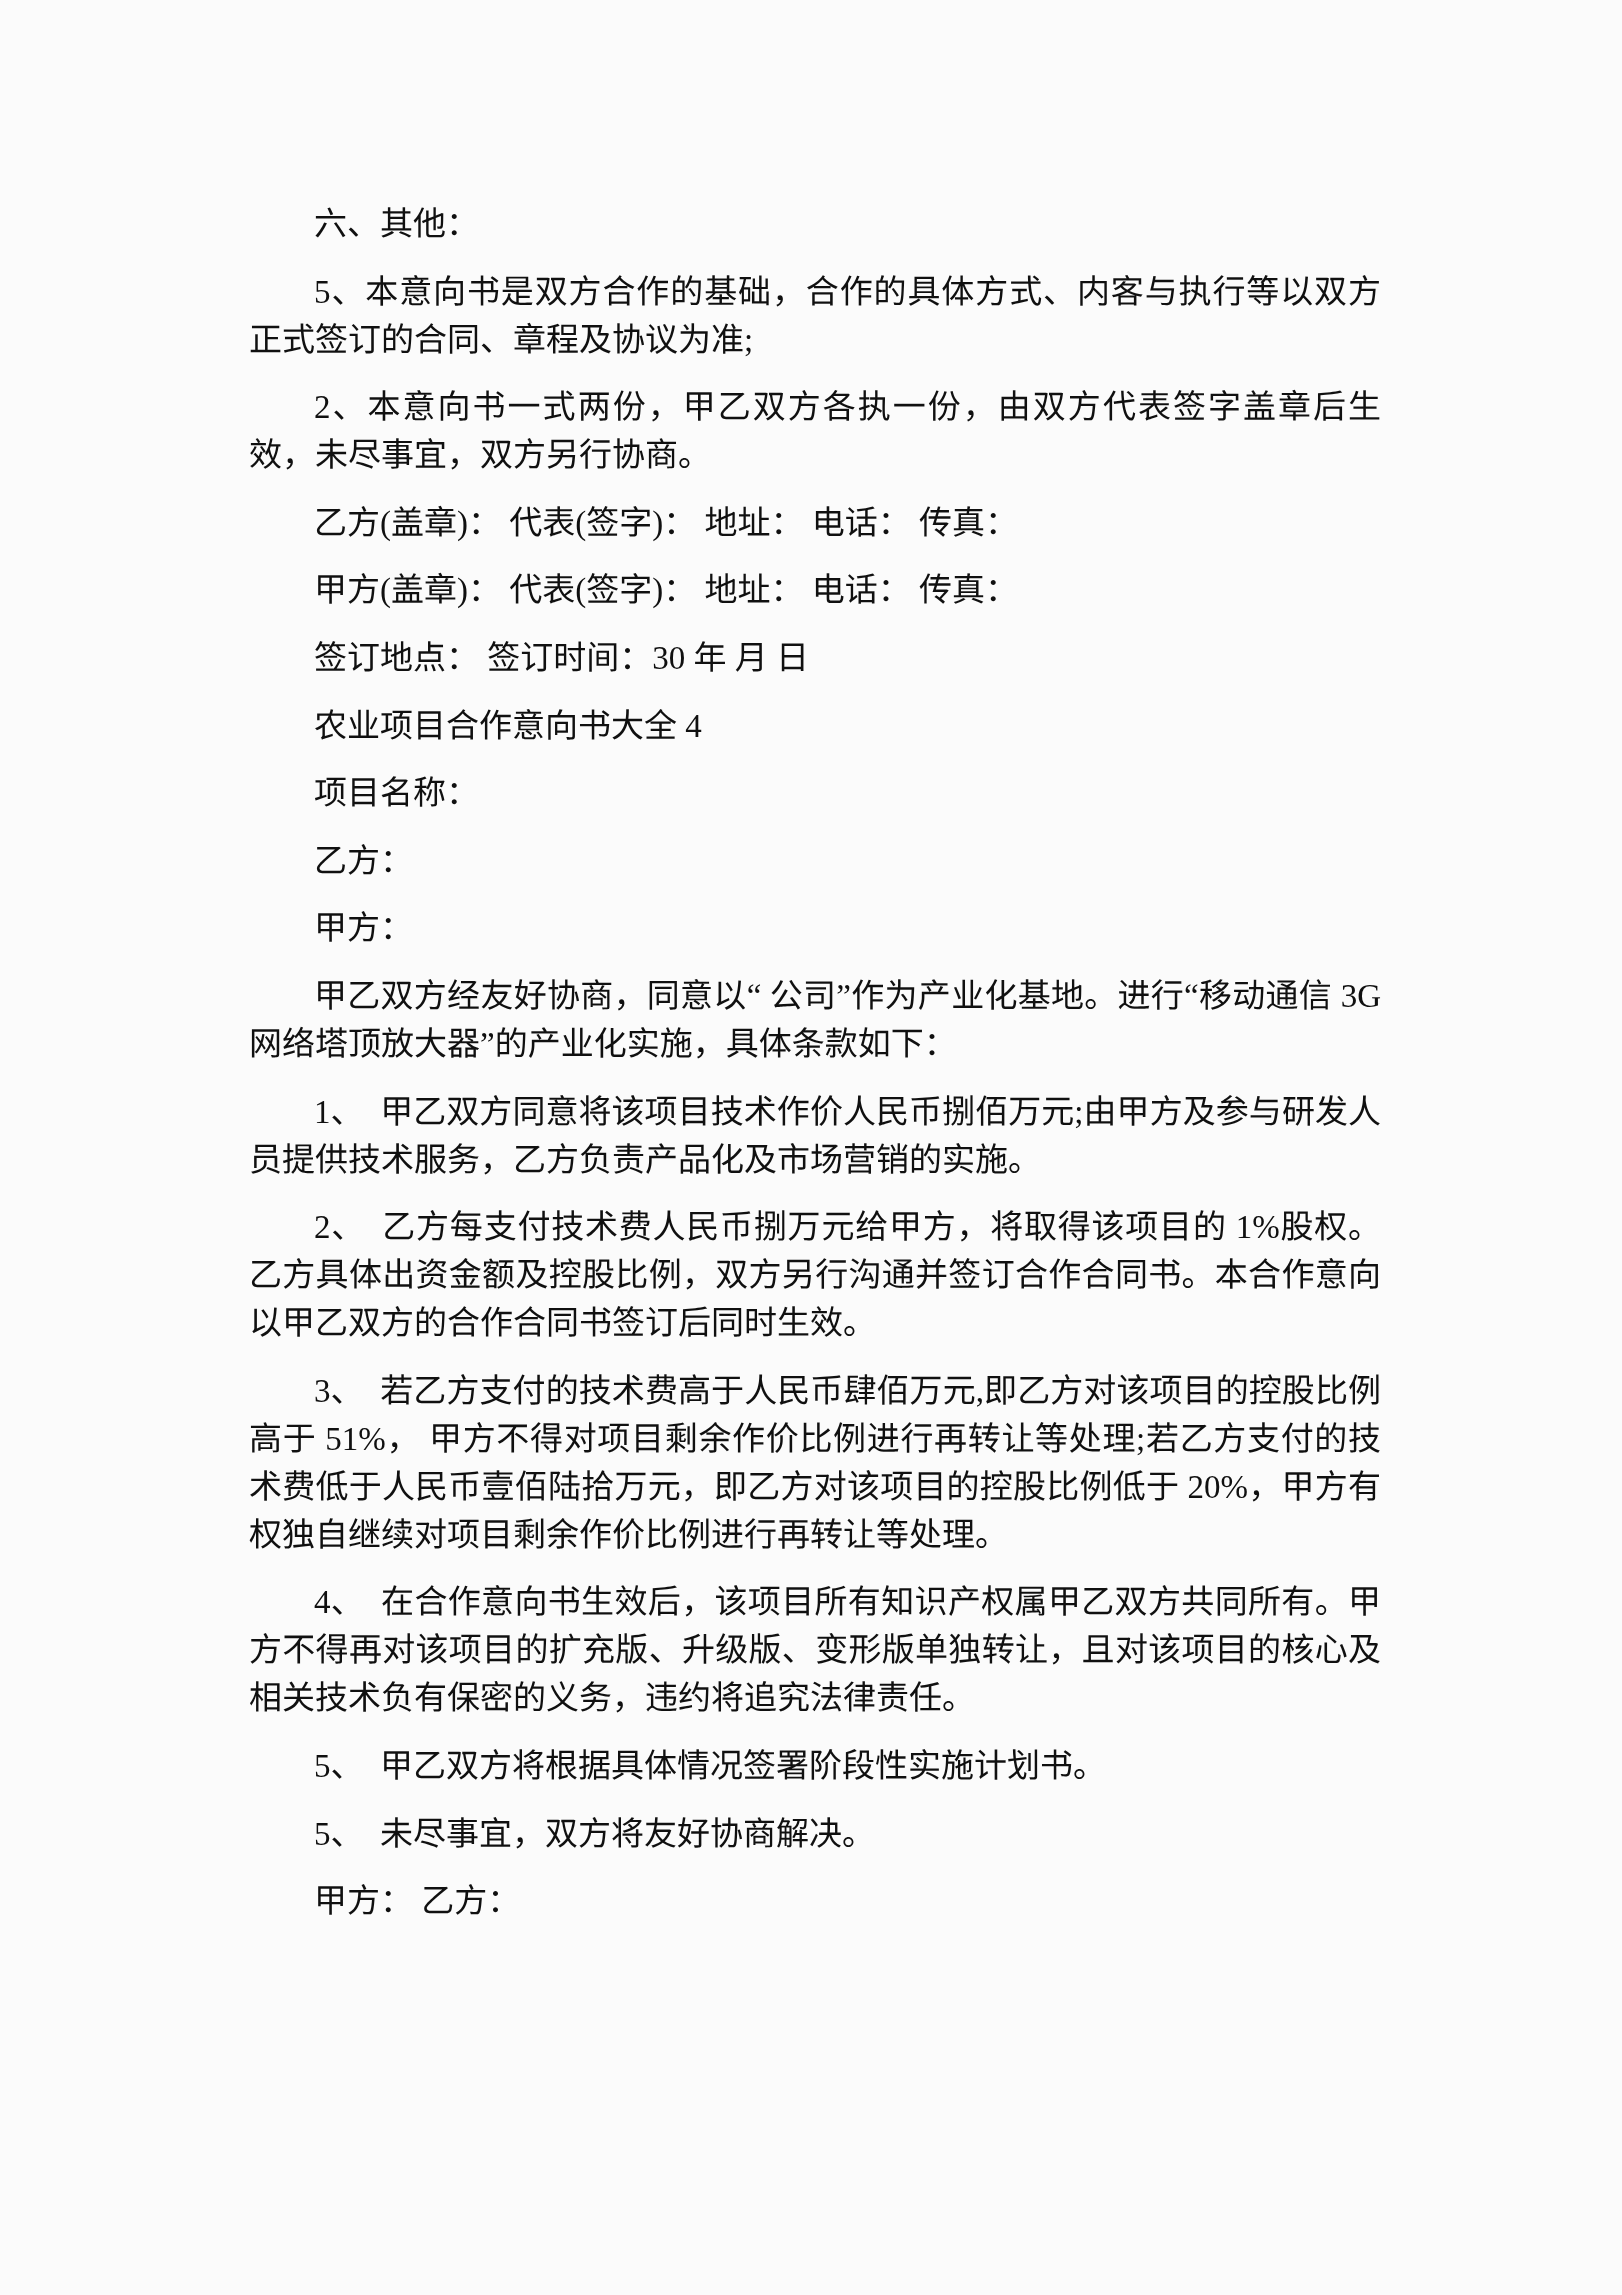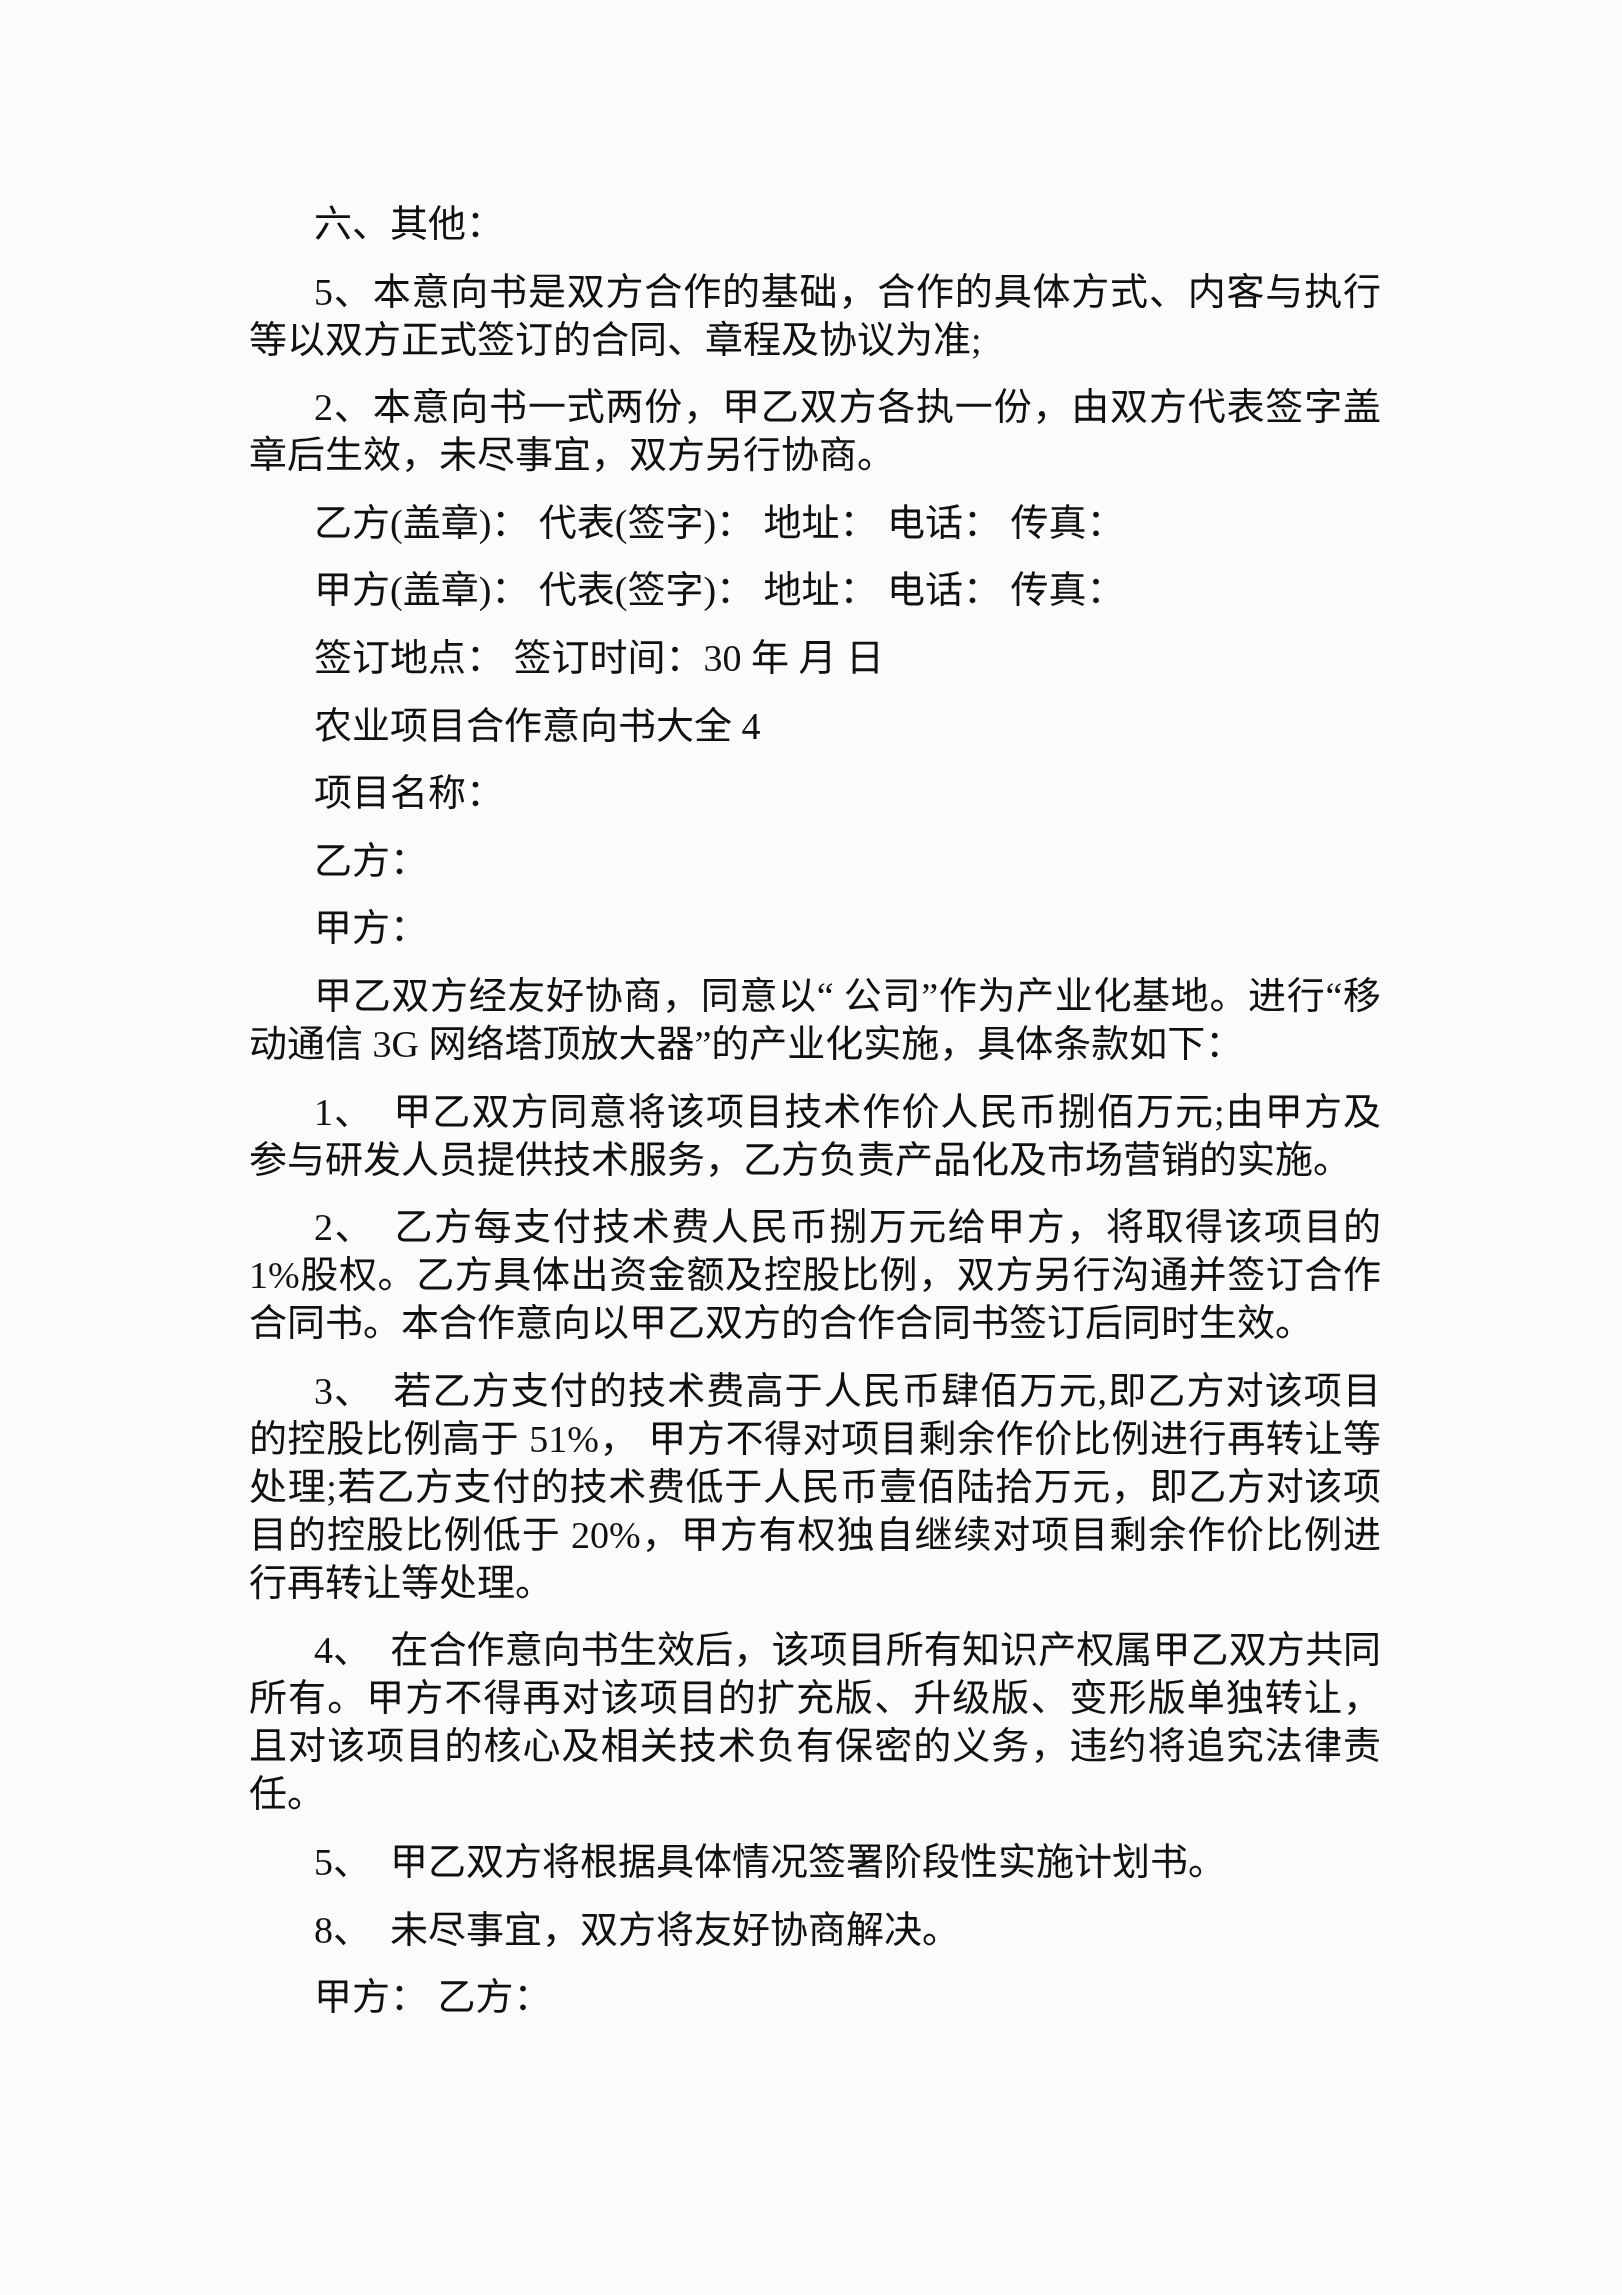--- a/index.html
+++ b/index.html
@@ -15,21 +15,21 @@
     background: #fbfbfb;
     overflow: hidden;
     font-family: "Liberation Serif", "DejaVu Serif", serif;
     color: #101010;
   }
   .doc-body {
     position: absolute;
     left: 249px;
     top: 200px;
     width: 1132px;
-    font-size: 38px;
+    font-size: 33px;
     line-height: 48px;
     letter-spacing: 0;
   }
   .doc-body p {
     margin: 0 0 19.6px 0;
     text-indent: 65px;
     text-align: justify;
     white-space: pre-wrap;
     word-break: break-all;
   }
@@ -48,17 +48,17 @@
     <p>农业项目合作意向书大全 4</p>
     <p>项目名称：</p>
     <p>乙方：</p>
     <p>甲方：</p>
     <p>甲乙双方经友好协商，同意以“ 公司”作为产业化基地。进行“移动通信 3G 网络塔顶放大器”的产业化实施，具体条款如下：</p>
     <p>1、　甲乙双方同意将该项目技术作价人民币捌佰万元;由甲方及参与研发人员提供技术服务，乙方负责产品化及市场营销的实施。</p>
     <p>2、　乙方每支付技术费人民币捌万元给甲方，将取得该项目的 1%股权。乙方具体出资金额及控股比例，双方另行沟通并签订合作合同书。本合作意向以甲乙双方的合作合同书签订后同时生效。</p>
     <p>3、　若乙方支付的技术费高于人民币肆佰万元,即乙方对该项目的控股比例高于 51%， 甲方不得对项目剩余作价比例进行再转让等处理;若乙方支付的技术费低于人民币壹佰陆拾万元，即乙方对该项目的控股比例低于 20%，甲方有权独自继续对项目剩余作价比例进行再转让等处理。</p>
     <p>4、　在合作意向书生效后，该项目所有知识产权属甲乙双方共同所有。甲方不得再对该项目的扩充版、升级版、变形版单独转让，且对该项目的核心及相关技术负有保密的义务，违约将追究法律责任。</p>
     <p>5、　甲乙双方将根据具体情况签署阶段性实施计划书。</p>
-    <p>8、　未尽事宜，双方将友好协商解决。</p>
+    <p>5、　未尽事宜，双方将友好协商解决。</p>
     <p>甲方： 乙方：</p>
   </div>
 </div>
 
 
 </body></html>

